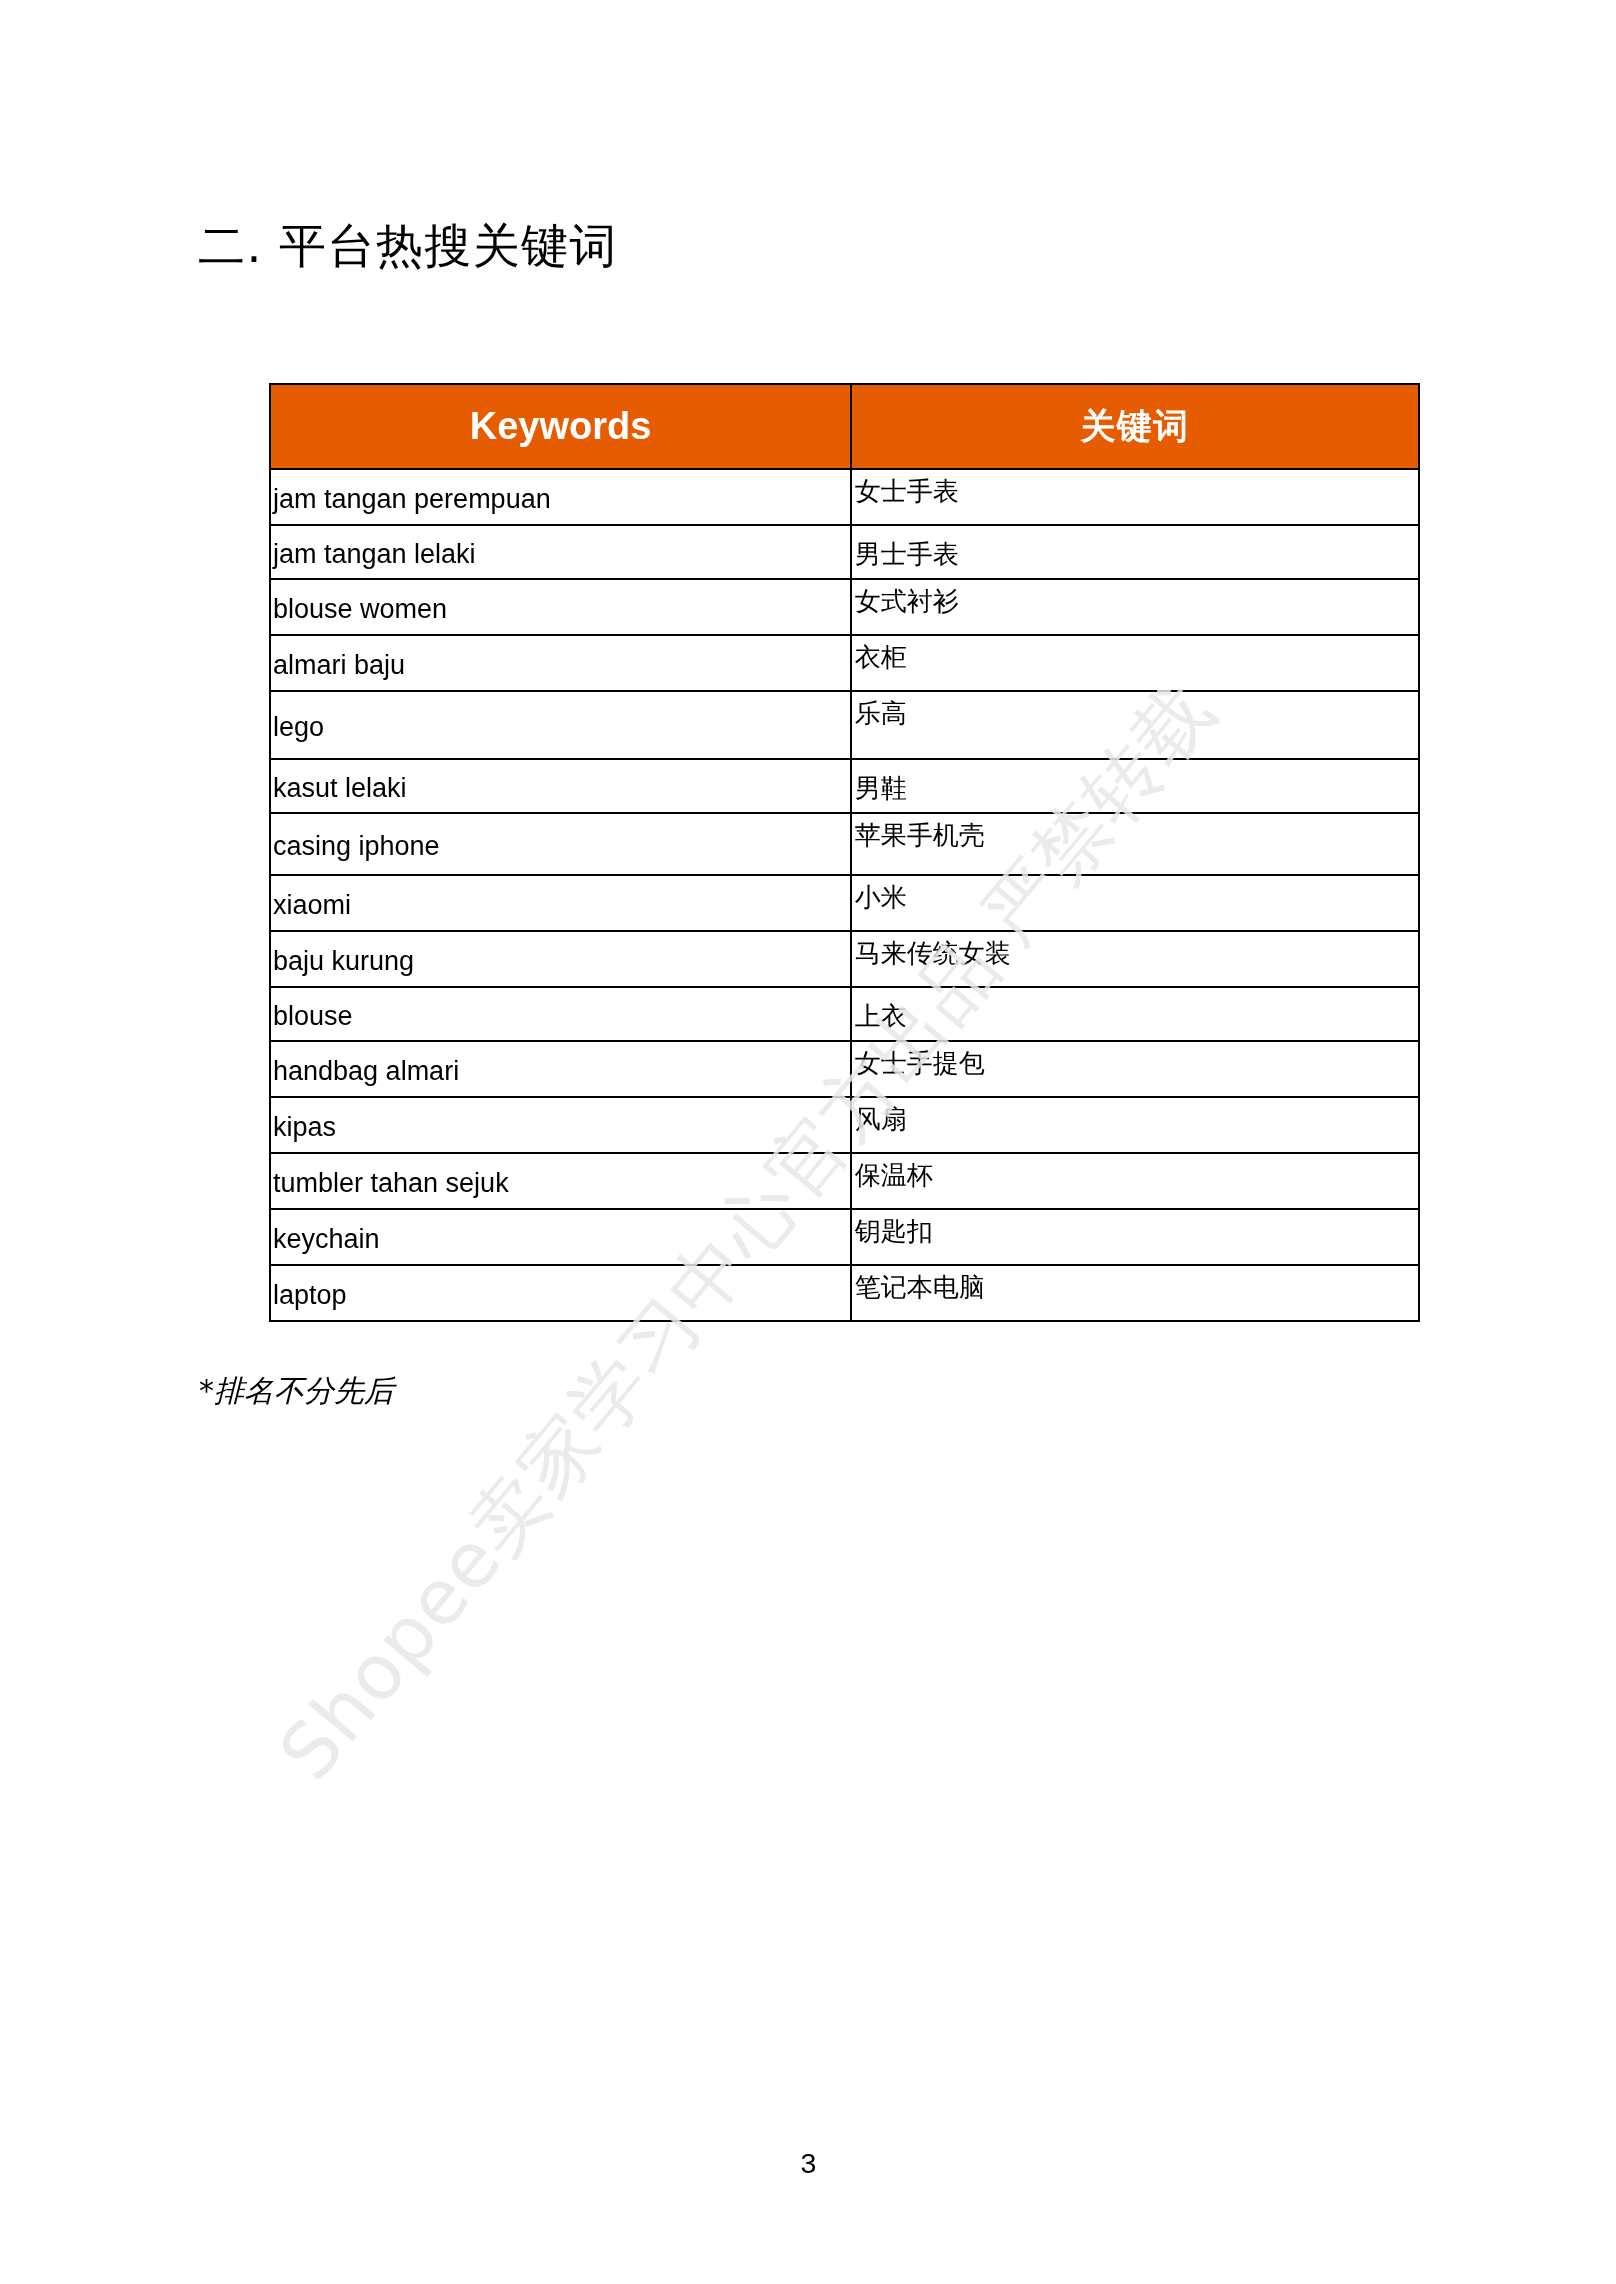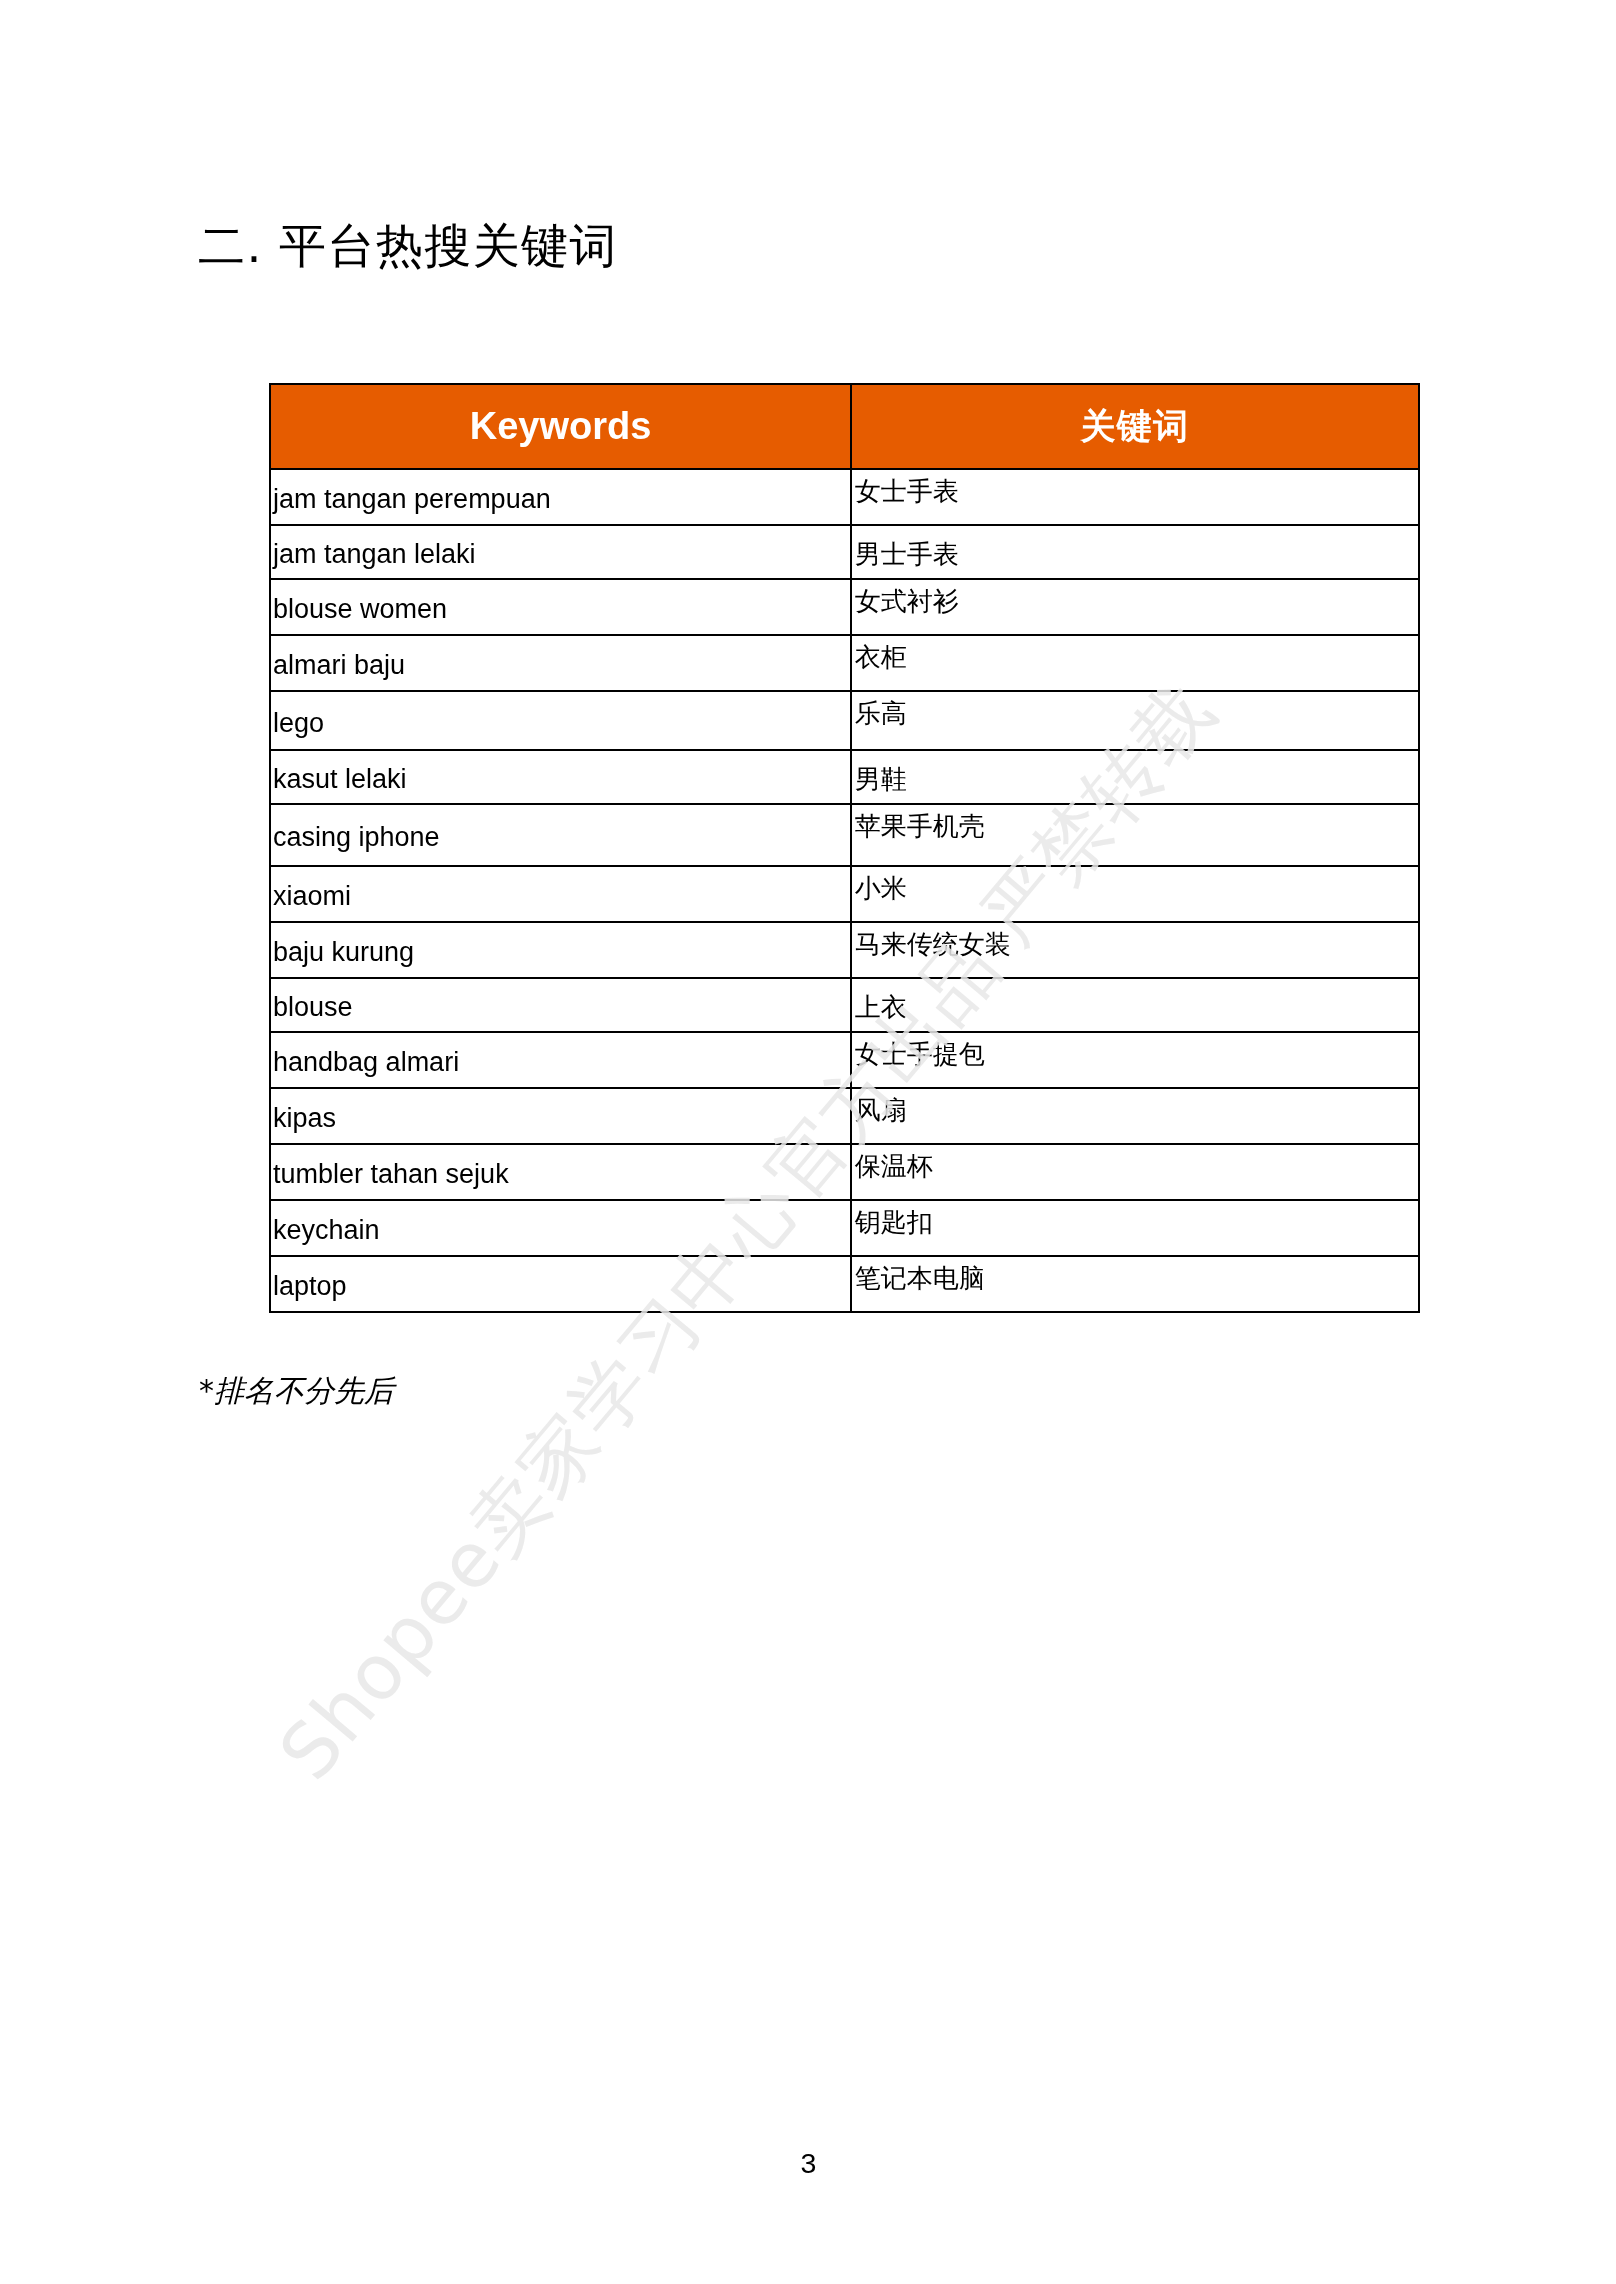--- a/index.html
+++ b/index.html
@@ -61,21 +61,21 @@
       <td class="zh" style="vertical-align:middle;padding-top:4.1px">男士手表</td>
     </tr>
     <tr style="height:55px">
       <td class="en">blouse women</td>
       <td class="zh">女式衬衫</td>
     </tr>
     <tr style="height:51px">
       <td class="en">almari baju</td>
       <td class="zh">衣柜</td>
     </tr>
-    <tr style="height:59px">
+    <tr style="height:68px">
       <td class="en">lego</td>
       <td class="zh">乐高</td>
     </tr>
     <tr style="height:48px">
       <td class="en">kasut lelaki</td>
       <td class="zh" style="vertical-align:middle;padding-top:4.1px">男鞋</td>
     </tr>
     <tr style="height:62px">
       <td class="en">casing iphone</td>
       <td class="zh">苹果手机壳</td>

